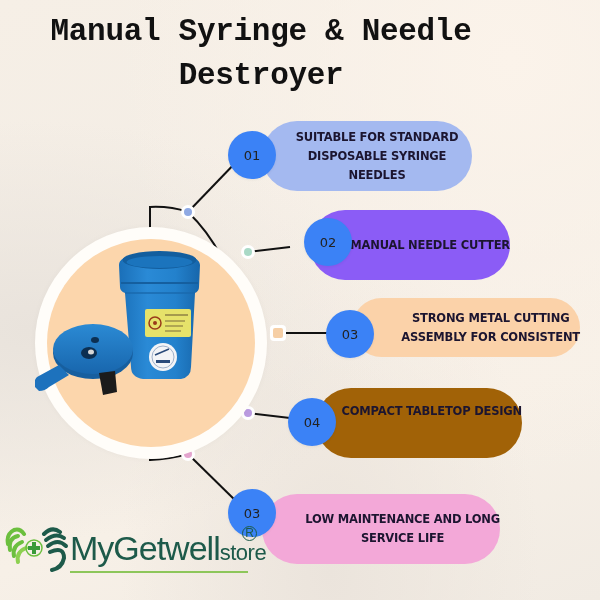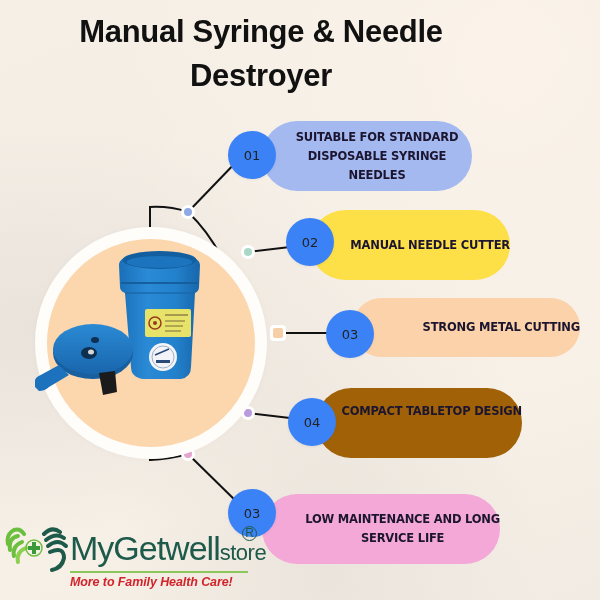--- a/index.html
+++ b/index.html
@@ -9,21 +9,21 @@
     font-family: "DejaVu Sans", sans-serif;
     background:
       radial-gradient(ellipse at 85% 10%, #fbf3ea 0%, rgba(251,243,234,0) 55%),
       radial-gradient(ellipse at 5% 55%, #e9e3dc 0%, rgba(233,227,220,0) 45%),
       radial-gradient(ellipse at 55% 95%, #ebe4dc 0%, rgba(235,228,220,0) 45%),
       linear-gradient(160deg, #f6efe6 0%, #f3ede5 40%, #f7f0e7 70%, #f1ebe3 100%);
   }
   .title {
     position: absolute; left: 0; top: 10px; width: 522px;
     text-align: center;
-    font-family: Liberation Sans, sans-serif;
+    font-family: Liberation Mono, monospace;
     font-weight: bold; font-size: 31px; line-height: 44px;
     color: #111; letter-spacing: -0.3px;
   }
   svg.connectors { position: absolute; left: 0; top: 0; width: 600px; height: 600px; }
 
   .product-circle {
     position: absolute; left: 35px; top: 227px; width: 232px; height: 232px;
     border-radius: 50%; background: #fffdf9;
     box-shadow: 0 0 6px rgba(0,0,0,0.03);
   }
@@ -163,30 +163,31 @@
 </div>
 
 <div class="feature" style="left:262px; top:121px; width:210px; background:#a4b9f0; padding-left:20px;">
   <div class="text">
     <div>SUITABLE FOR STANDARD</div>
     <div>DISPOSABLE SYRINGE NEEDLES</div>
   </div>
 </div>
 <div class="badge" style="left:228px; top:131px;">01</div>
 
-<div class="feature" style="left:310px; top:210px; width:200px; background:#fde047; padding-left:14px;">
+<div class="feature" style="left:310px; top:210px; width:200px; background:#8b5cf6; padding-left:14px;">
   <div class="text">
     <div>MANUAL NEEDLE CUTTER</div>
   </div>
 </div>
-<div class="badge" style="left:286px; top:218px;">02</div>
+<div class="badge" style="left:304px; top:218px;">02</div>
 
 <div class="feature" style="left:352px; top:298px; width:228px; height:59px; background:#fbd2a9; padding-left:20px;">
   <div class="text">
     <div>STRONG METAL CUTTING</div>
+    <div>ASSEMBLY FOR CONSISTENT</div>
   </div>
 </div>
 <div class="badge" style="left:326px; top:310px;">03</div>
 
 <div class="feature" style="left:316px; top:388px; width:206px; background:#a16207; align-items:flex-start; padding-top:14px; padding-left:14px;">
   <div class="text">
     <div>COMPACT TABLETOP DESIGN</div>
   </div>
 </div>
 <div class="badge" style="left:288px; top:398px;">04</div>
@@ -212,14 +213,13 @@
     <circle cx="30" cy="24" r="8" fill="none" stroke="#6cbf3e" stroke-width="1.5"></circle>
 
     <path d="M40 10 Q48 2 56 8" fill="none" stroke="#1d5a4a" stroke-width="4" stroke-linecap="round"></path>
     <path d="M42 16 Q52 8 60 14" fill="none" stroke="#1d5a4a" stroke-width="4" stroke-linecap="round"></path>
     <path d="M44 22 Q54 14 62 22" fill="none" stroke="#1d5a4a" stroke-width="4" stroke-linecap="round"></path>
     <path d="M46 28 Q60 22 60 34 Q58 44 48 46" fill="none" stroke="#1d5a4a" stroke-width="4" stroke-linecap="round"></path>
   </svg>
   <div class="logo-word"><span>MyGetwell</span><span class="store">store</span></div>
   <div class="logo-reg">R</div>
   <div class="logo-rule"></div>
-  <div class="logo-tag">More to Family Health Care!</div>
 </div>
 
 </body></html>

